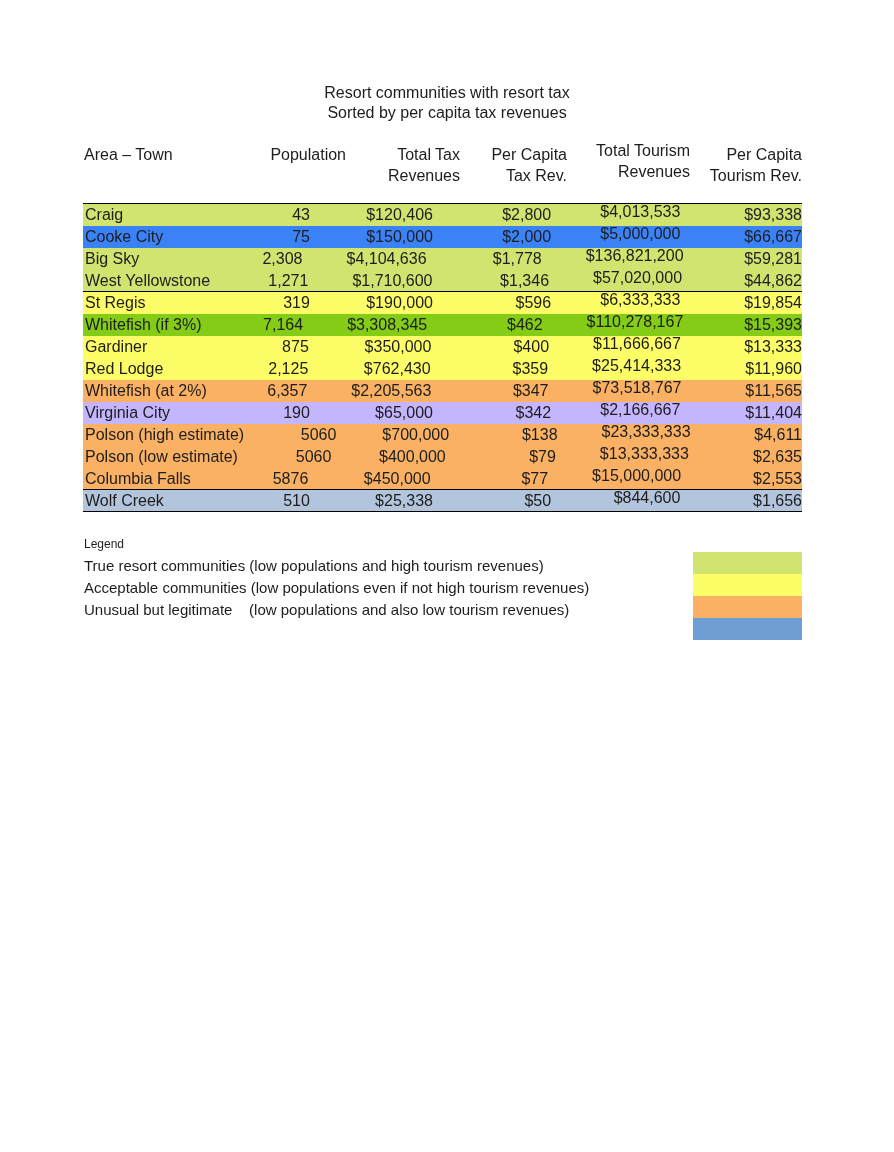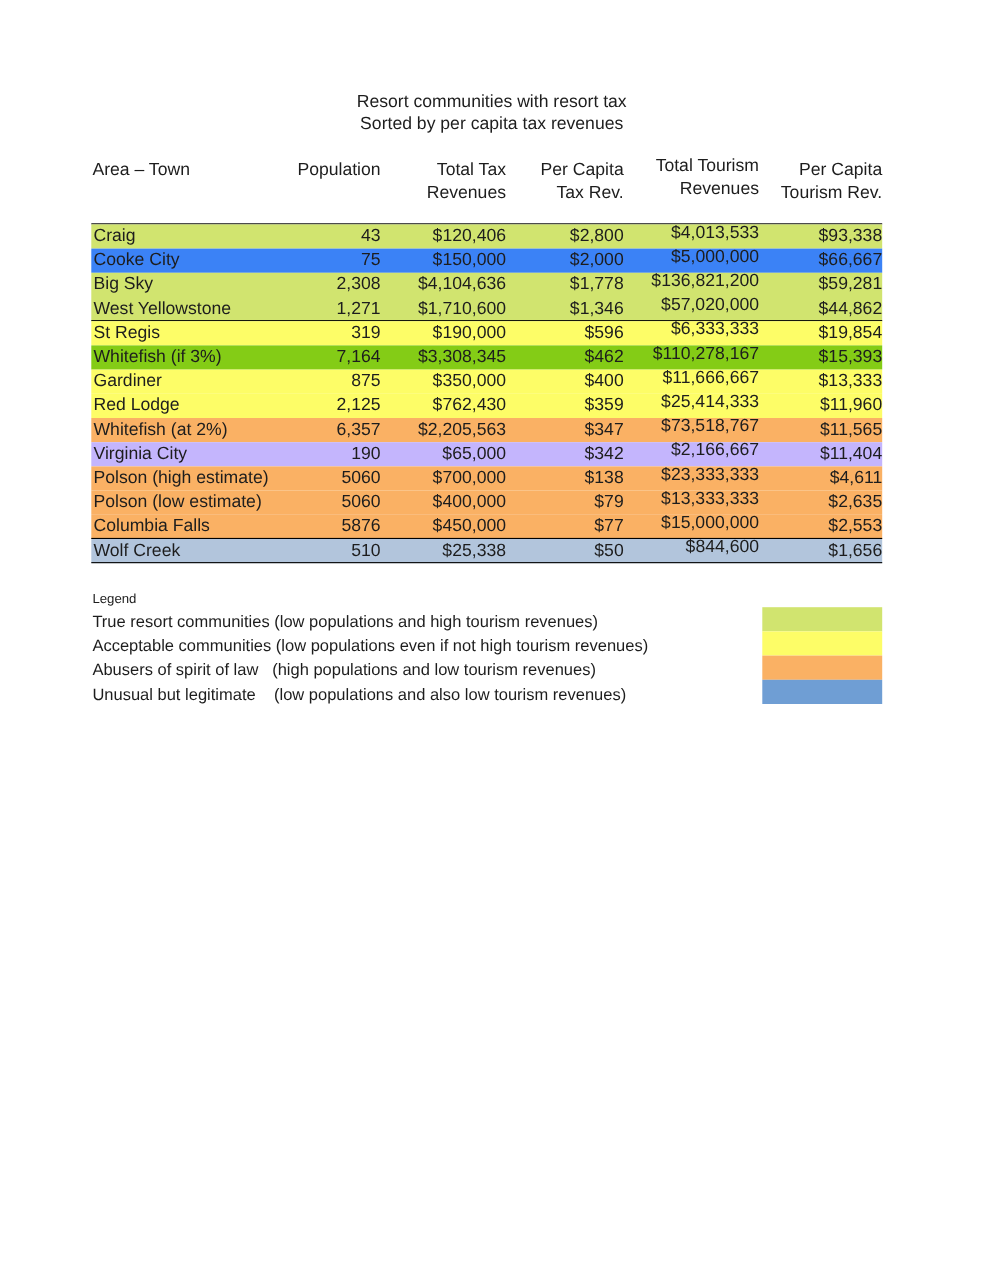--- a/index.html
+++ b/index.html
@@ -26,21 +26,21 @@
   .headers { position: absolute; top: 144px; left: 83px; width: 719px; display: flex;
              font-size: 16px; line-height: 21px; }
   .hcell { box-sizing: border-box; white-space: nowrap; }
   .hcell .hl { display: block; }
   .hcell.num { text-align: right; }
   .hcell.left { text-align: left; padding-left: 1px; }
   .hcell.raised { transform: translateY(-4px); }
 
   
   .table { position: absolute; top: 203px; left: 83px; width: 719px; border-top: 1px solid #000; }
-  .row { display: flex; height: 22px; line-height: 22px; font-size: 16px; box-sizing: border-box; }
+  .row { display: flex; height: 22px; line-height: 22px; font-size: 16px; box-sizing: border-box; gap: 44px; }
   .row.section-end { border-bottom: 1px solid #000; }
   .row.last { border-bottom: 1px solid #000; }
   .cell { box-sizing: border-box; white-space: nowrap; }
   .cell.town { padding-left: 2px; text-align: left; }
   .cell.num { text-align: right; }
   .cell.raise { position: relative; top: -3px; }
 
   
   .legend-heading { position: absolute; top: 533px; left: 84px; font-size: 12px; line-height: 22px; }
   .legend-list { position: absolute; top: 555px; left: 84px; font-size: 15px; line-height: 22px; }
@@ -197,21 +197,20 @@
     <div class="cell num w-pctax">$50</div>
     <div class="cell num w-tour raise">$844,600</div>
     <div class="cell num w-pctour">$1,656</div>
   </div>
     </div>
 
   <div class="legend-heading">Legend</div>
   <div class="legend-list">
       <div class="legend-entry">True resort communities (low populations and high tourism revenues)</div>
       <div class="legend-entry">Acceptable communities (low populations even if not high tourism revenues)</div>
-      <div class="legend-entry">Abusers of spirit of law   (high populations and low tourism revenues)</div>
       <div class="legend-entry">Unusual but legitimate    (low populations and also low tourism revenues)</div>
     </div>
   <div class="swatches">
       <div class="swatch" style="background: rgb(209, 228, 111);"></div>
       <div class="swatch" style="background: rgb(253, 253, 103);"></div>
       <div class="swatch" style="background: rgb(250, 177, 100);"></div>
       <div class="swatch" style="background: rgb(111, 158, 212);"></div>
     </div>
 
 </div>

